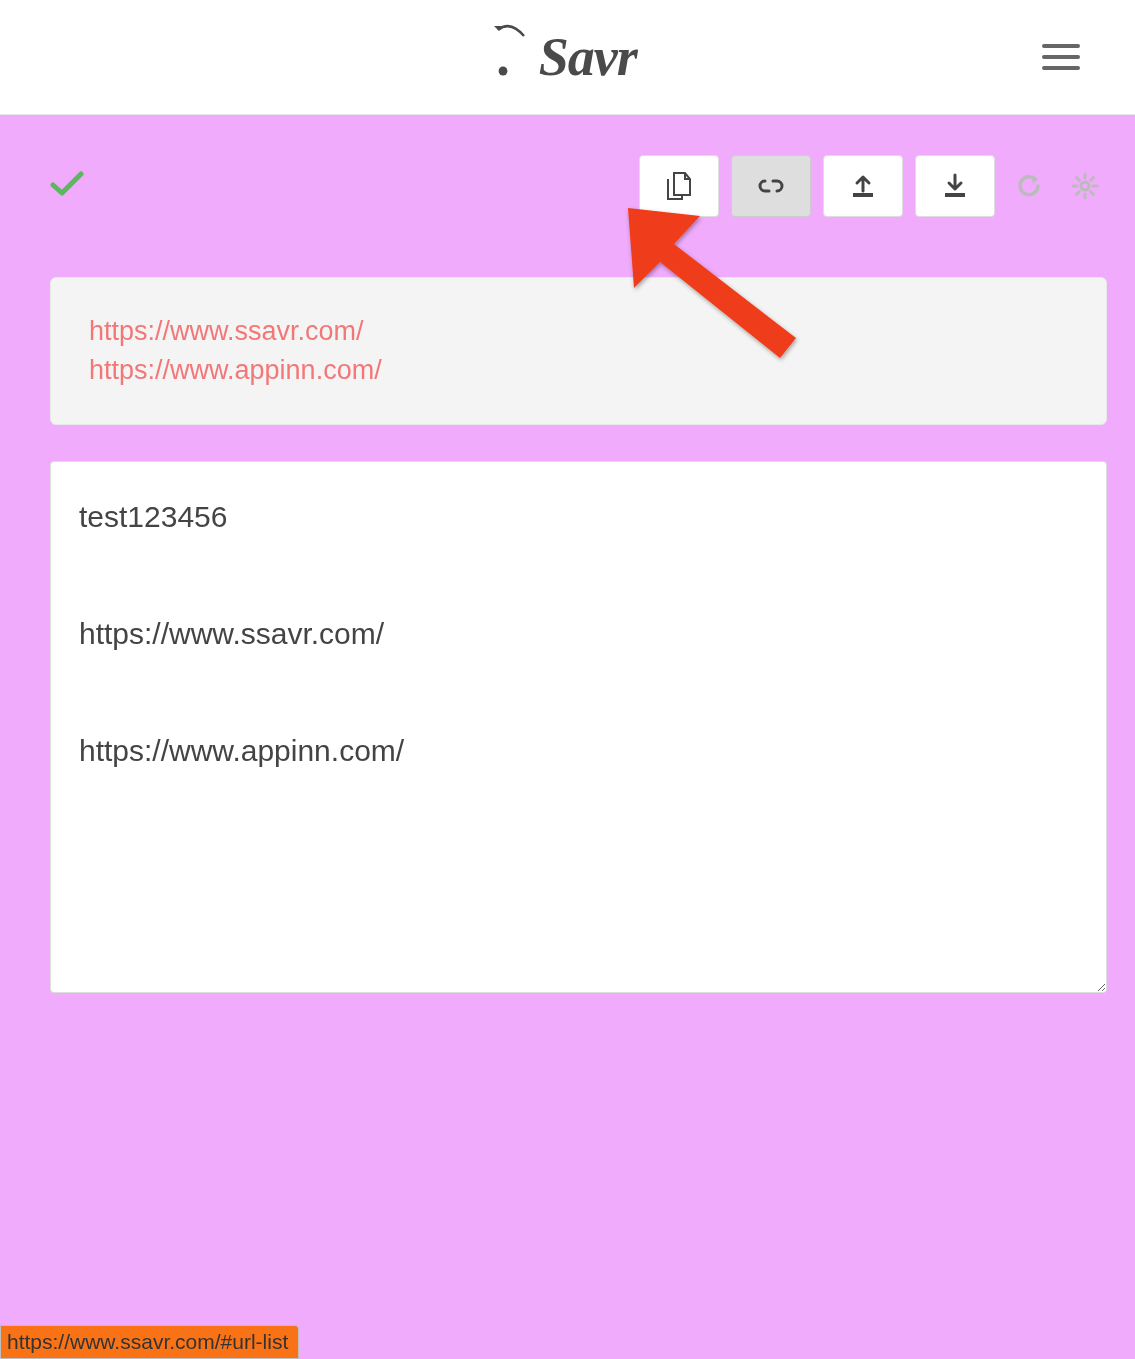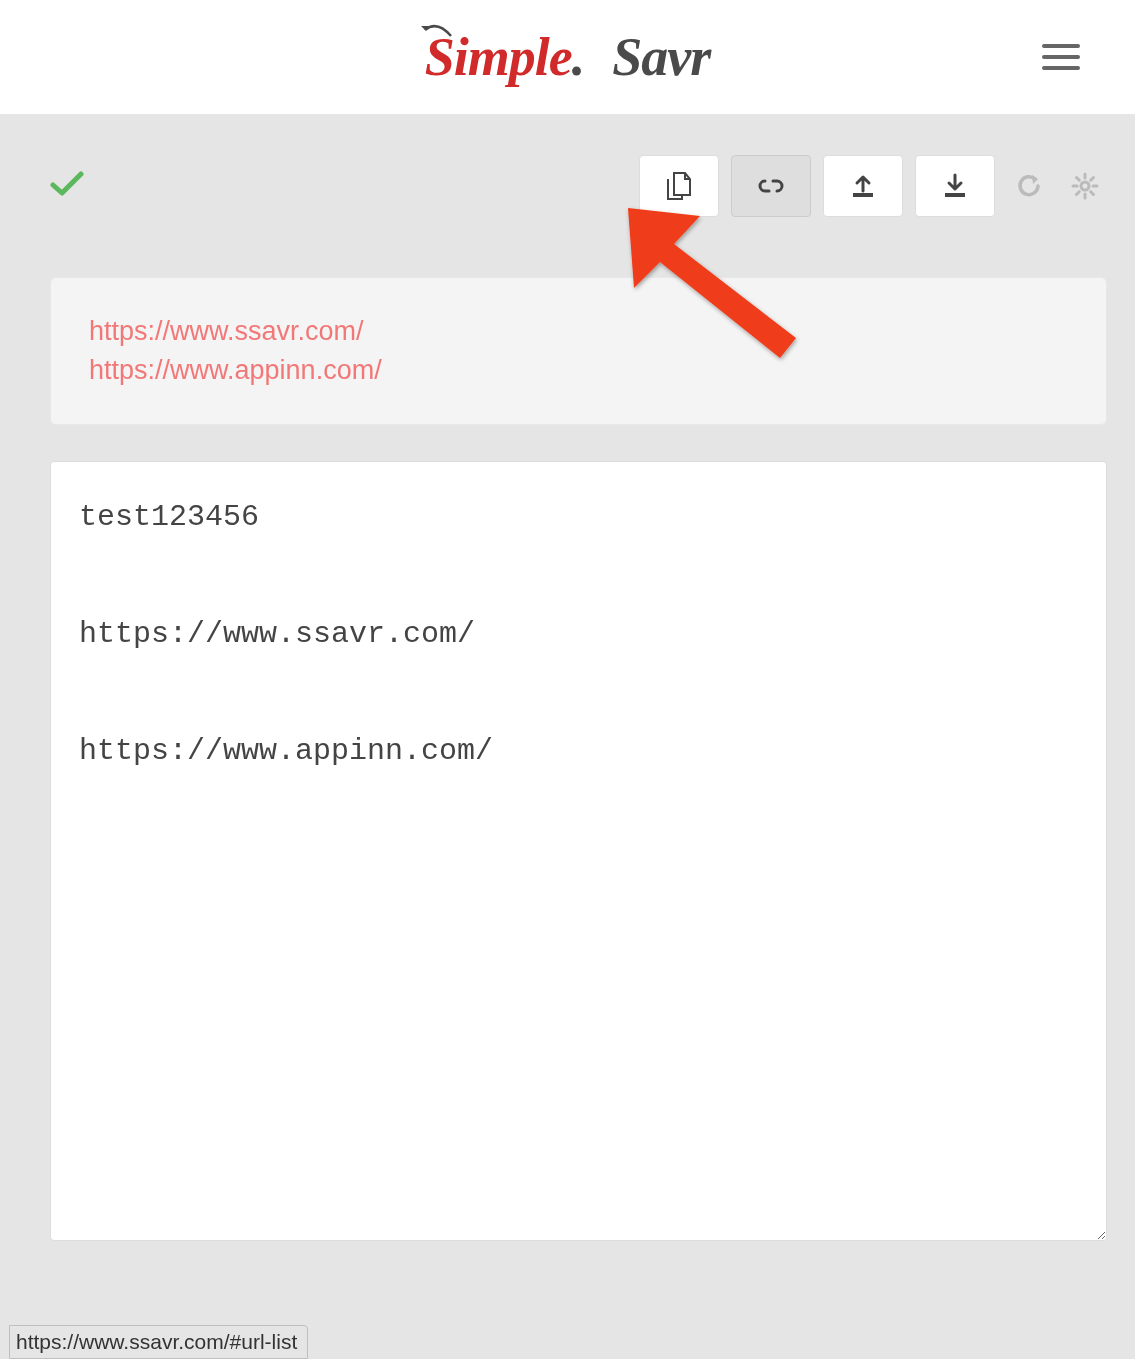--- a/index.html
+++ b/index.html
@@ -46,21 +46,21 @@
     cursor: pointer;
   }
   .hamburger div {
     width: 38px;
     height: 4px;
     background: #666;
     margin: 7px 0;
     border-radius: 2px;
   }
   .content {
-    background: #e5e5e5;
+    background: #f0abfc;
     padding: 40px 28px 0 50px;
     min-height: calc(100% - 115px);
   }
   .toolbar-row {
     display: flex;
     align-items: center;
     justify-content: space-between;
     margin-bottom: 60px;
   }
   .check-icon {
@@ -108,38 +108,38 @@
   .url-panel a {
     display: block;
     color: #f27878;
     font-size: 27px;
     line-height: 1.45;
     text-decoration: none;
     font-weight: 400;
   }
   .note-area {
     width: 100%;
-    height: 780px;
+    height: 532px;
     border: 1px solid #ddd;
     border-radius: 4px;
     padding: 26px 28px;
     font-size: 30px;
     line-height: 1.95;
     color: #444;
-    font-family: Liberation Mono, monospace;
+    font-family: Liberation Sans, sans-serif;
     resize: both;
     outline: none;
     background: #fff;
     white-space: pre-wrap;
   }
   .status-bar {
     position: absolute;
-    left: 9px;
+    left: 0;
     bottom: 0;
-    background: #e5e5e5;
+    background: #f97316;
     border: 1px solid #bfbfbf;
     border-radius: 0 4px 0 0;
     padding: 4px 10px 4px 6px;
     font-size: 21px;
     color: #333;
     font-family: Arial, sans-serif;
   }
   .red-arrow {
     position: absolute;
     left: 620px;
@@ -149,21 +149,20 @@
 </style>
 </head>
 <body>
 
 <div class="header">
   <div class="logo">
     <svg class="logo-arrow" width="36" height="20" viewBox="0 0 36 20">
       <path d="M 32 14 Q 18 -2 6 8" stroke="#4a4a4a" stroke-width="2.5" fill="none"></path>
       <path d="M 2 4 L 6 8 L 11 4 Z" fill="#4a4a4a"></path>
     </svg>
-    <span class="simple">Simple</span>
       <span class="dot">.</span>
       <span class="savr">Savr</span>
   </div>
   <div class="hamburger">
     <div></div>
       <div></div>
       <div></div>
   </div>
 </div>
 

